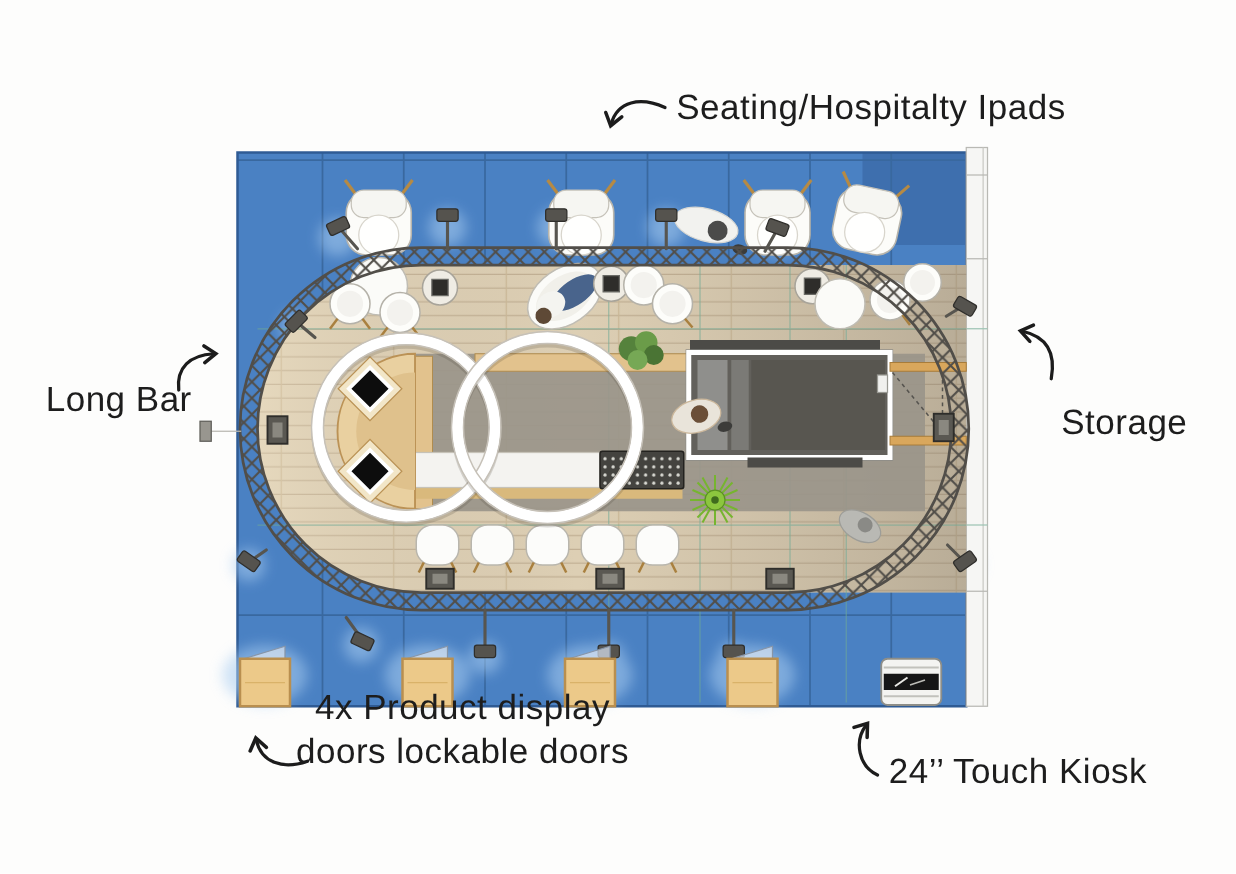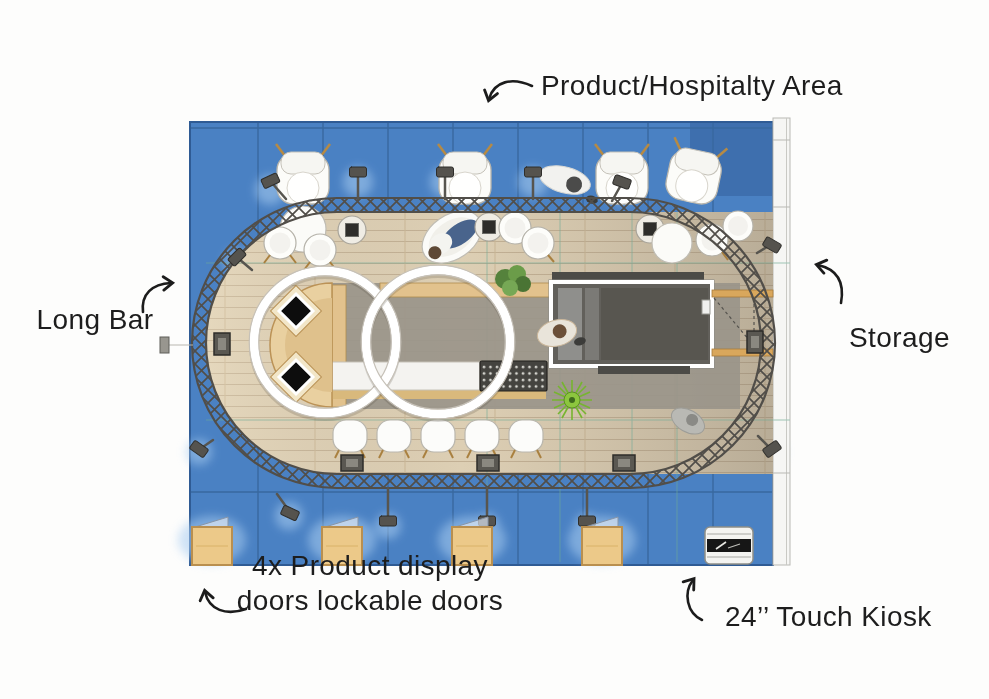--- a/index.html
+++ b/index.html
@@ -427,27 +427,27 @@
 
   <g stroke="#1c1c1c" stroke-width="2.6" fill="none" stroke-linecap="round">
     <path d="M 532,86 C 512,77 494,81 489,99" marker-end="url(#arrowHead)"></path>
     <path d="M 143,312 C 141,294 152,284 171,283" marker-end="url(#arrowHead)"></path>
     <path d="M 841,303 C 845,281 836,269 818,265" marker-end="url(#arrowHead)"></path>
     <path d="M 246,609 C 226,616 209,610 205,592" marker-end="url(#arrowHead)"></path>
     <path d="M 702,620 C 687,613 683,593 693,580" marker-end="url(#arrowHead)"></path>
   </g>
 </svg>
 
-  <div class="lbl" style="left:541px;top:68px;">Product/Hospitalty Area</div>
+  <div class="lbl" style="left:541px;top:68px;">Seating/Hospitalty Ipads</div>
 
   <div class="lbl center" style="left:25px;top:302px;width:140px;text-align:center;">
     <div>Long Bar</div>
   </div>
 
   <div class="lbl" style="left:801px;top:320px;margin-left:48px;">Storage</div>
 
   <div class="lbl center" style="left:220px;top:548px;width:300px;">
     <div>4x Product display</div>
     <div>doors lockable doors</div>
   </div>
 
-  <div class="lbl" style="left:711px;top:599px;margin-left:14px;">24’’ Touch Kiosk</div>
+  <div class="lbl" style="left:711px;top:599px;">24’’ Touch Kiosk</div>
 </div>
 
 </body></html>

